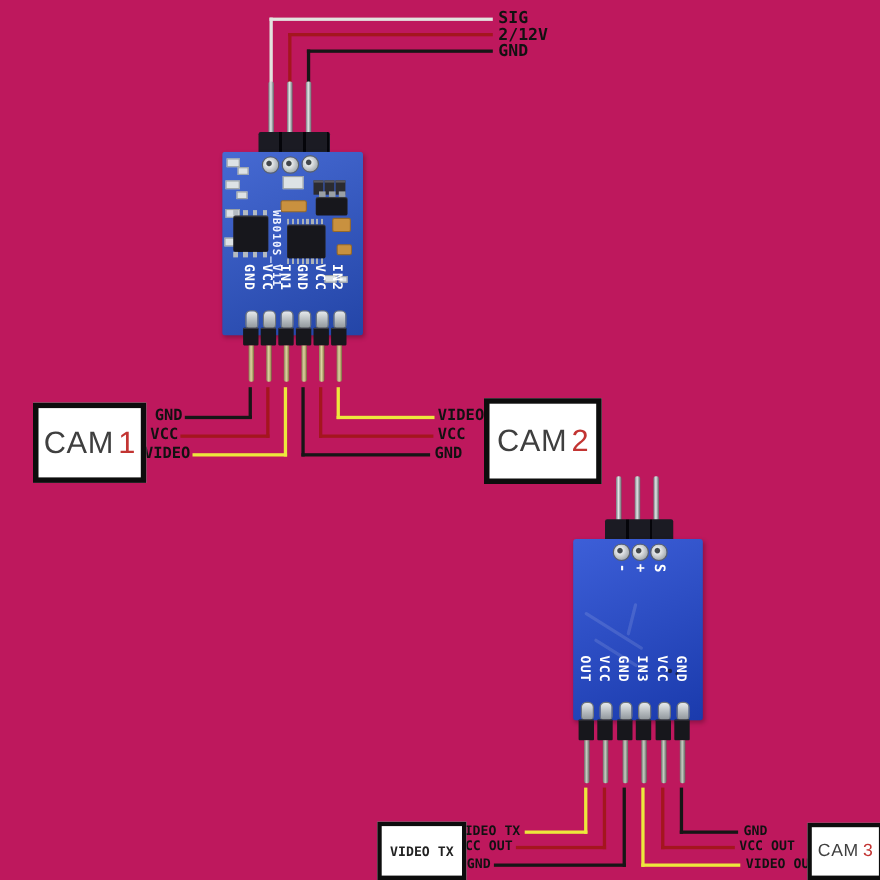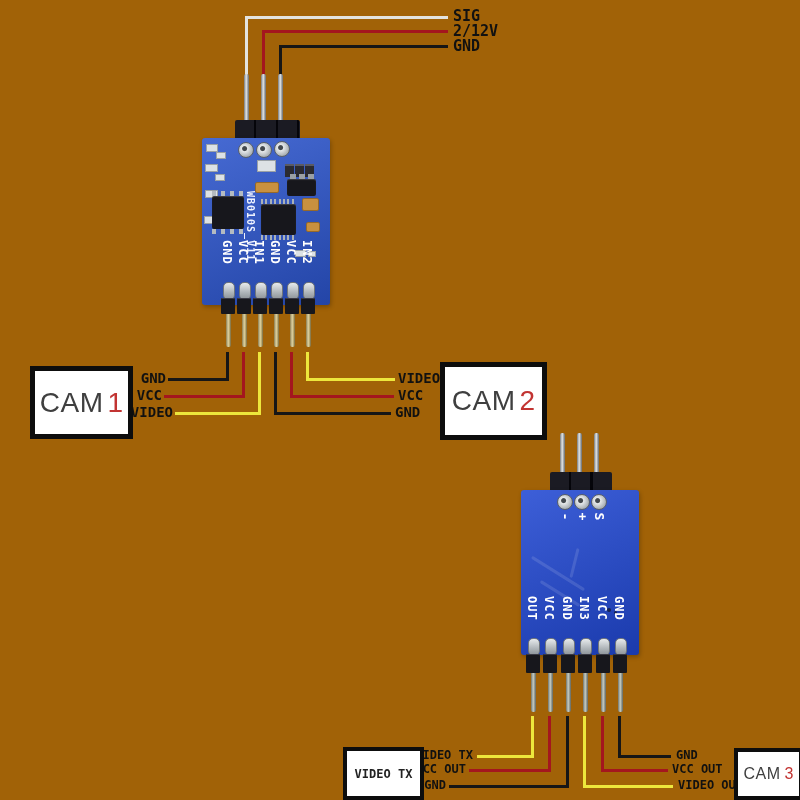--- a/index.html
+++ b/index.html
@@ -1,16 +1,16 @@
 <!DOCTYPE html>
 <html><head>
 <meta charset="utf-8">
 <style>
   html,body{margin:0;padding:0;background:#fff;}
-  .canvas{position:relative;width:800px;height:800px;background:#a16207;overflow:hidden;
+  .canvas{position:relative;width:800px;height:800px;background:#be185d;overflow:hidden;
           font-family:"Liberation Sans",sans-serif;}
   
   .v-wire{position:absolute;width:3px;}
   .h-wire{position:absolute;height:3px;}
   
   .wlbl{position:absolute;font-family:"DejaVu Sans Mono",monospace;font-weight:bold;
         color:#111;white-space:nowrap;}
   .sz15{font-size:15px;line-height:15px;}
   .sz14{font-size:14px;line-height:15px;}
   .sz12{font-size:12px;line-height:13px;letter-spacing:0px;}

